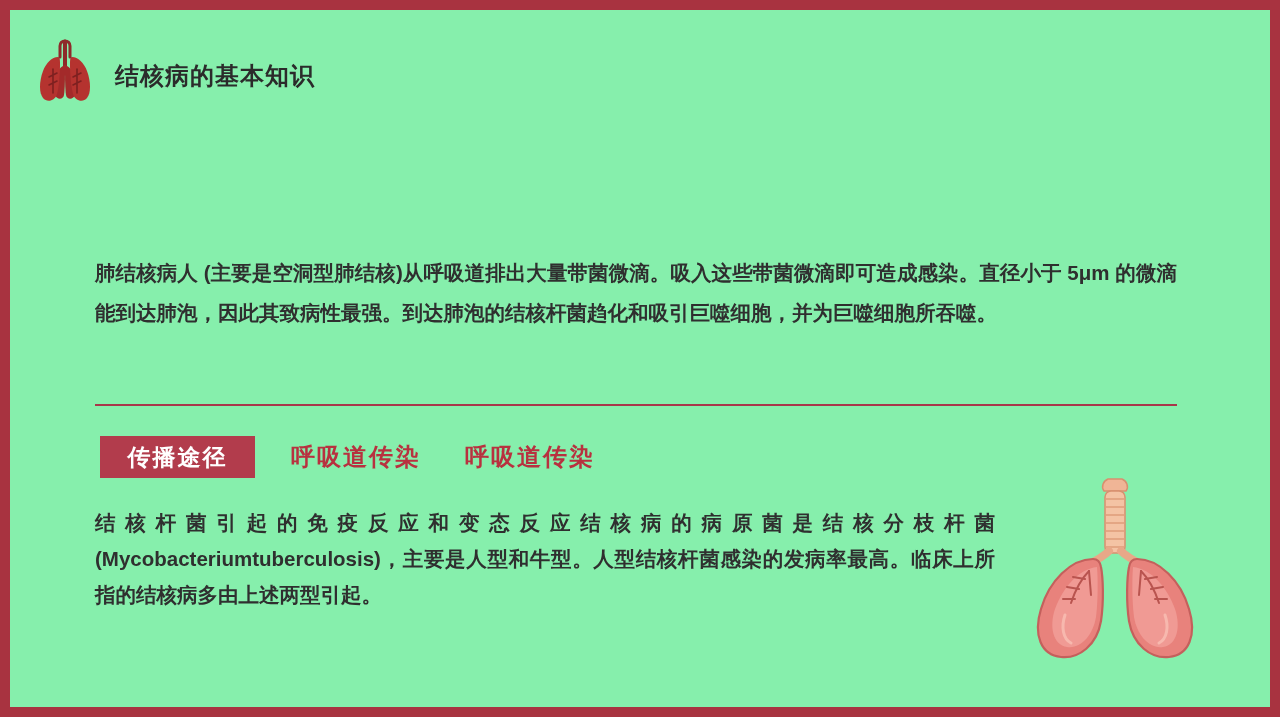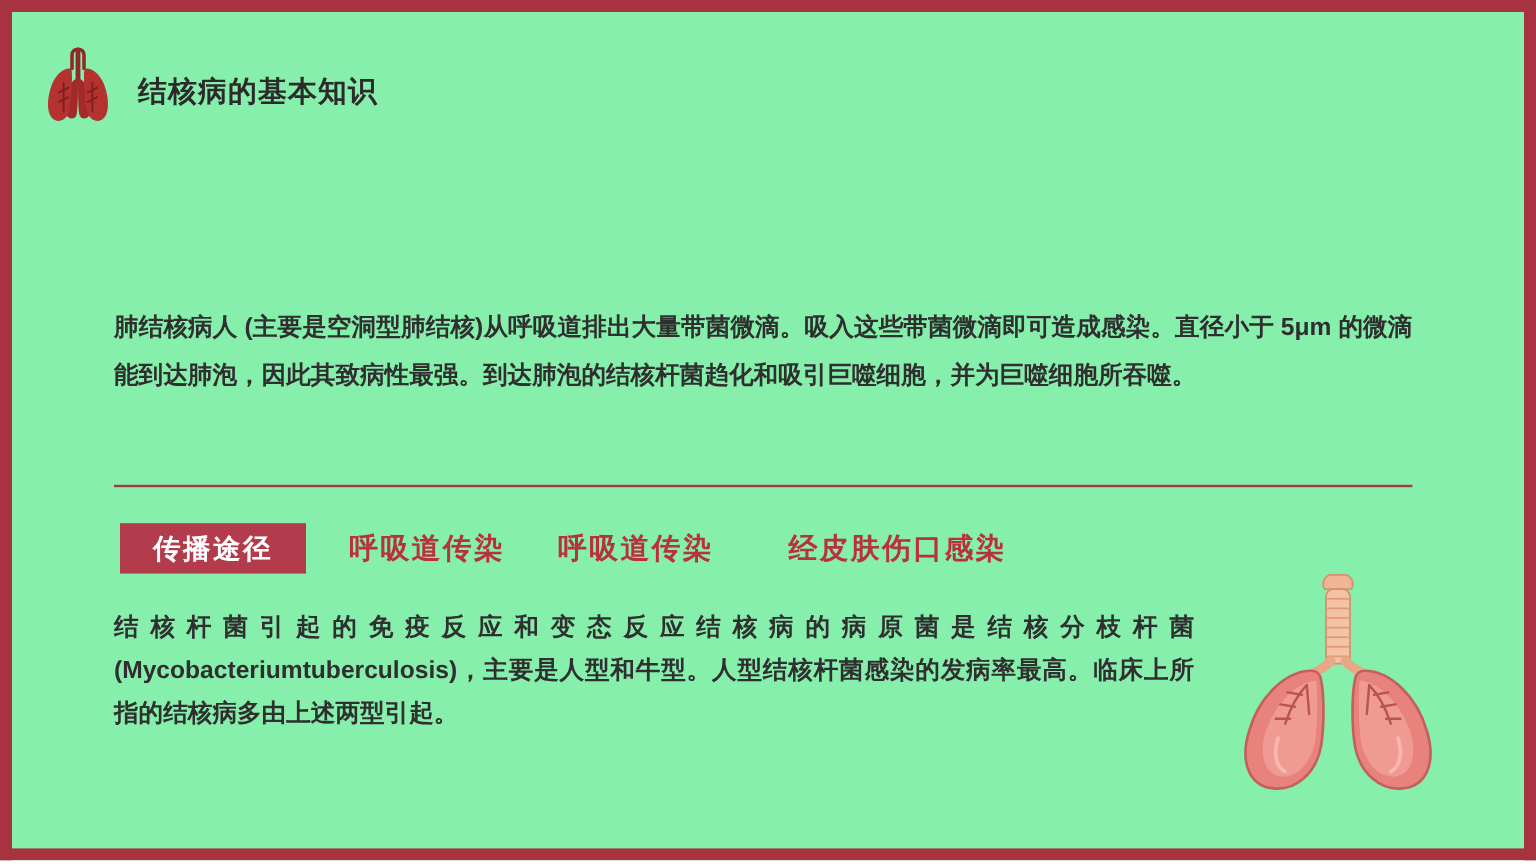--- a/index.html
+++ b/index.html
@@ -162,21 +162,20 @@
 
 
   <div class="body-text" id="para1">肺结核病人 (主要是空洞型肺结核)从呼吸道排出大量带菌微滴。吸入这些带菌微滴即可造成感染。直径小于 5μm 的微滴能到达肺泡，因此其致病性最强。到达肺泡的结核杆菌趋化和吸引巨噬细胞，并为巨噬细胞所吞噬。</div>
 
   <div class="divider"></div>
 
   <div class="head-row" id="row2">
     <span class="tag">传播途径</span>
     <span class="kw k1">呼吸道传染</span>
     <span class="kw k2">呼吸道传染</span>
-    <span class="kw k3">经皮肤伤口感染</span>
   </div>
 
   <div class="body-text" id="para2">结核杆菌引起的免疫反应和变态反应结核病的病原菌是结核分枝杆菌(Mycobacteriumtuberculosis)，主要是人型和牛型。人型结核杆菌感染的发病率最高。临床上所指的结核病多由上述两型引起。</div>
 
   <div class="lungs-illustration">
     <svg width="220" height="190" viewBox="0 0 220 190" xmlns="http://www.w3.org/2000/svg">
 
       <path d="M103 4 C98 6 96 12 99 16 L121 16 C124 12 122 6 117 4 Z" fill="#f0b596" stroke="#d8906f" stroke-width="1.5"></path>
 
       <rect x="100" y="16" width="20" height="62" rx="6" fill="#f4c3a4" stroke="#d8906f" stroke-width="1.5"></rect>

